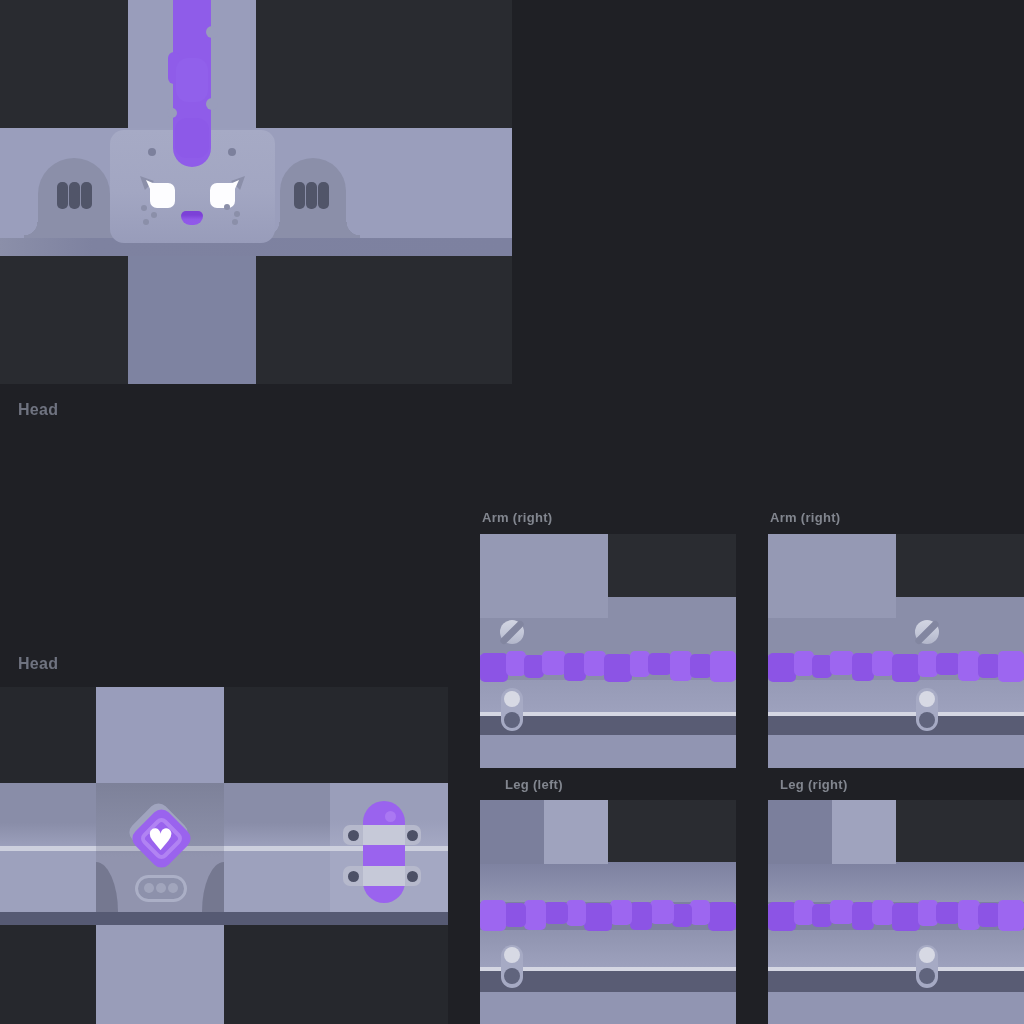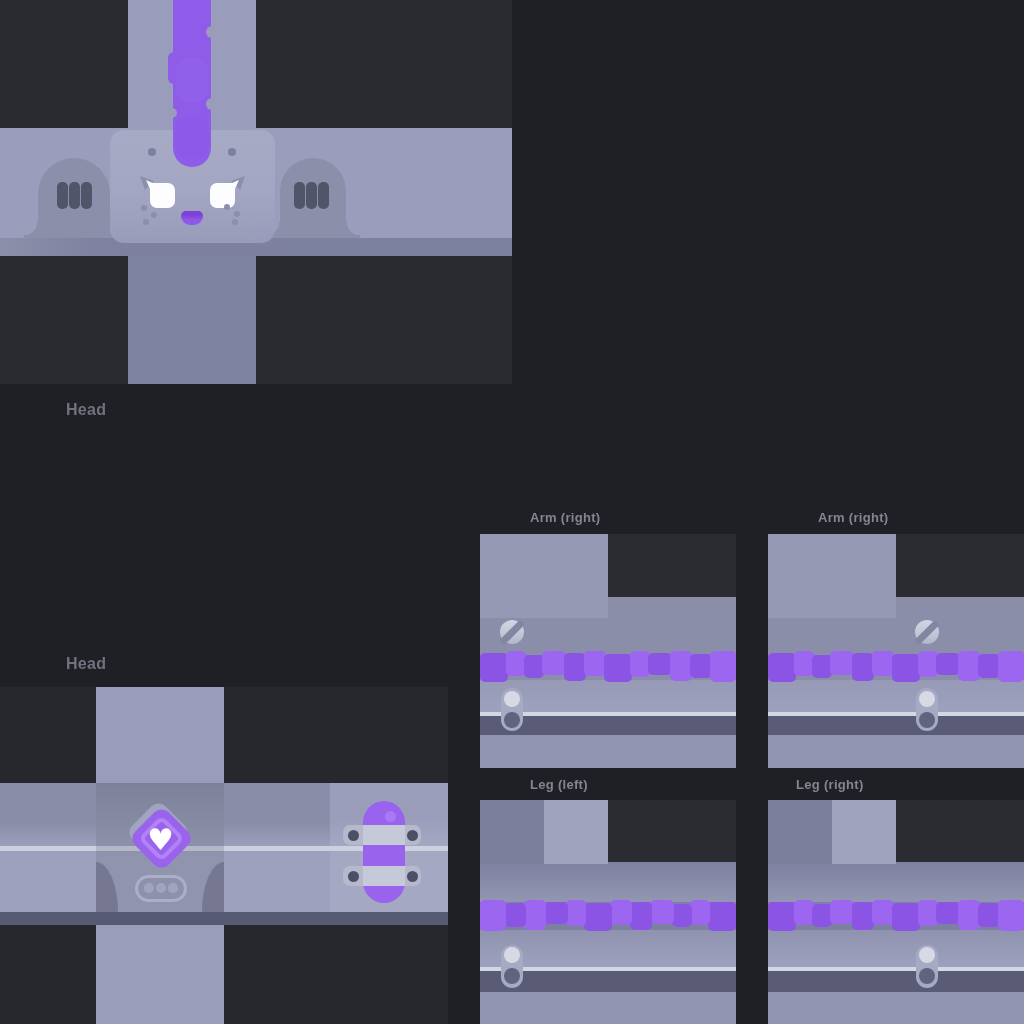--- a/index.html
+++ b/index.html
@@ -1,19 +1,19 @@
 <!DOCTYPE html>
 <html><head>
 <meta charset="utf-8">
 <style>
   html,body{margin:0;padding:0;background:#1f2025;}
   #canvas{position:relative;width:1024px;height:1024px;background:#1f2025;overflow:hidden;
           font-family:"Liberation Sans","DejaVu Sans",sans-serif;}
   .abs{position:absolute;}
-  .lbl{position:absolute;font-weight:bold;letter-spacing:.3px;margin-left:48px;}
+  .lbl{position:absolute;font-weight:bold;letter-spacing:.3px;}
   .lbl-big{font-size:16px;color:#6f7380;}
   .lbl-sm{font-size:13px;color:#82868f;}
   .tile{position:absolute;overflow:hidden;}
   .zigzag{position:absolute;left:0;width:256px;height:36px;}
   .zigzag svg{display:block;}
   .screw{position:absolute;width:24px;height:24px;border-radius:50%;
           background:linear-gradient(180deg,#d2d5e2 0%,#c3c7d8 55%,#b2b6ca 100%);}
   .screw .slot{position:absolute;left:-3px;top:8.5px;width:30px;height:7px;border-radius:4px;
           background:#8286a0;transform:rotate(-45deg);}
   .zipbody{position:absolute;width:22px;height:43px;border-radius:11px;background:#a6aac4;}
@@ -206,21 +206,21 @@
         </svg>
       </div>
     <div class="abs" style="left:0;top:178px;width:256px;height:4px;background:#d5d7e3;"></div>
     <div class="abs" style="left:0;top:182px;width:256px;height:19px;background:#595c74;"></div>
     <div class="abs" style="left:0;top:201px;width:256px;height:33px;background:#9195b2;"></div>
     <div class="zipbody" style="left:148px;top:154px;"></div>
     <div class="zipc top" style="left:151px;top:157px;"></div>
     <div class="zipc bot" style="left:151px;top:178px;"></div>
   </div>
 
-  <span class="lbl lbl-sm" style="left:482px;top:777px;">Leg (left)</span>
+  <span class="lbl lbl-sm" style="left:505px;top:777px;">Leg (left)</span>
   <div class="tile" style="left:480px;top:800px;width:256px;height:224px;background:#7d81a0;">
     <div class="abs" style="left:0;top:62px;width:256px;height:40px;background:linear-gradient(180deg,#7d81a0,#9296b2);"></div>
     <div class="abs" style="left:0;top:0;width:64px;height:64px;background:#7b7f9c;"></div>
     <div class="abs" style="left:64px;top:0;width:64px;height:64px;background:#9fa3be;"></div>
     <div class="abs" style="left:128px;top:0;width:128px;height:62px;background:#2a2c31;"></div>
     <div class="abs" style="left:0;top:130px;width:256px;height:37px;background:linear-gradient(180deg,#8f93af,#9da1bd);"></div>
     <div class="zigzag zz-mirror" style="top:100px;">
         <svg width="256" height="36" viewBox="0 0 256 36" style="transform:scaleX(-1)">
           <rect x="0" y="4" width="256" height="18" fill="#9a63ee"></rect>
           <rect x="0" y="2" width="28" height="29" rx="5" fill="#8c54e5"></rect>
@@ -238,21 +238,21 @@
         </svg>
       </div>
     <div class="abs" style="left:0;top:167px;width:256px;height:4px;background:#d5d7e3;"></div>
     <div class="abs" style="left:0;top:171px;width:256px;height:21px;background:#595c74;"></div>
     <div class="abs" style="left:0;top:192px;width:256px;height:32px;background:#9195b2;"></div>
     <div class="zipbody" style="left:21px;top:145px;"></div>
     <div class="zipc top" style="left:24px;top:147px;"></div>
     <div class="zipc bot" style="left:24px;top:168px;"></div>
   </div>
 
-  <span class="lbl lbl-sm" style="left:748px;top:777px;">Leg (right)</span>
+  <span class="lbl lbl-sm" style="left:780px;top:777px;">Leg (right)</span>
   <div class="tile" style="left:768px;top:800px;width:256px;height:224px;background:#7d81a0;">
     <div class="abs" style="left:0;top:62px;width:256px;height:40px;background:linear-gradient(180deg,#7d81a0,#9296b2);"></div>
     <div class="abs" style="left:0;top:0;width:64px;height:64px;background:#7b7f9c;"></div>
     <div class="abs" style="left:64px;top:0;width:64px;height:64px;background:#9fa3be;"></div>
     <div class="abs" style="left:128px;top:0;width:128px;height:62px;background:#2a2c31;"></div>
     <div class="abs" style="left:0;top:130px;width:256px;height:37px;background:linear-gradient(180deg,#8f93af,#9da1bd);"></div>
     <div class="zigzag" style="top:100px;">
         <svg width="256" height="36" viewBox="0 0 256 36">
           <rect x="0" y="4" width="256" height="18" fill="#9a63ee"></rect>
           <rect x="0" y="2" width="28" height="29" rx="5" fill="#8c54e5"></rect>

